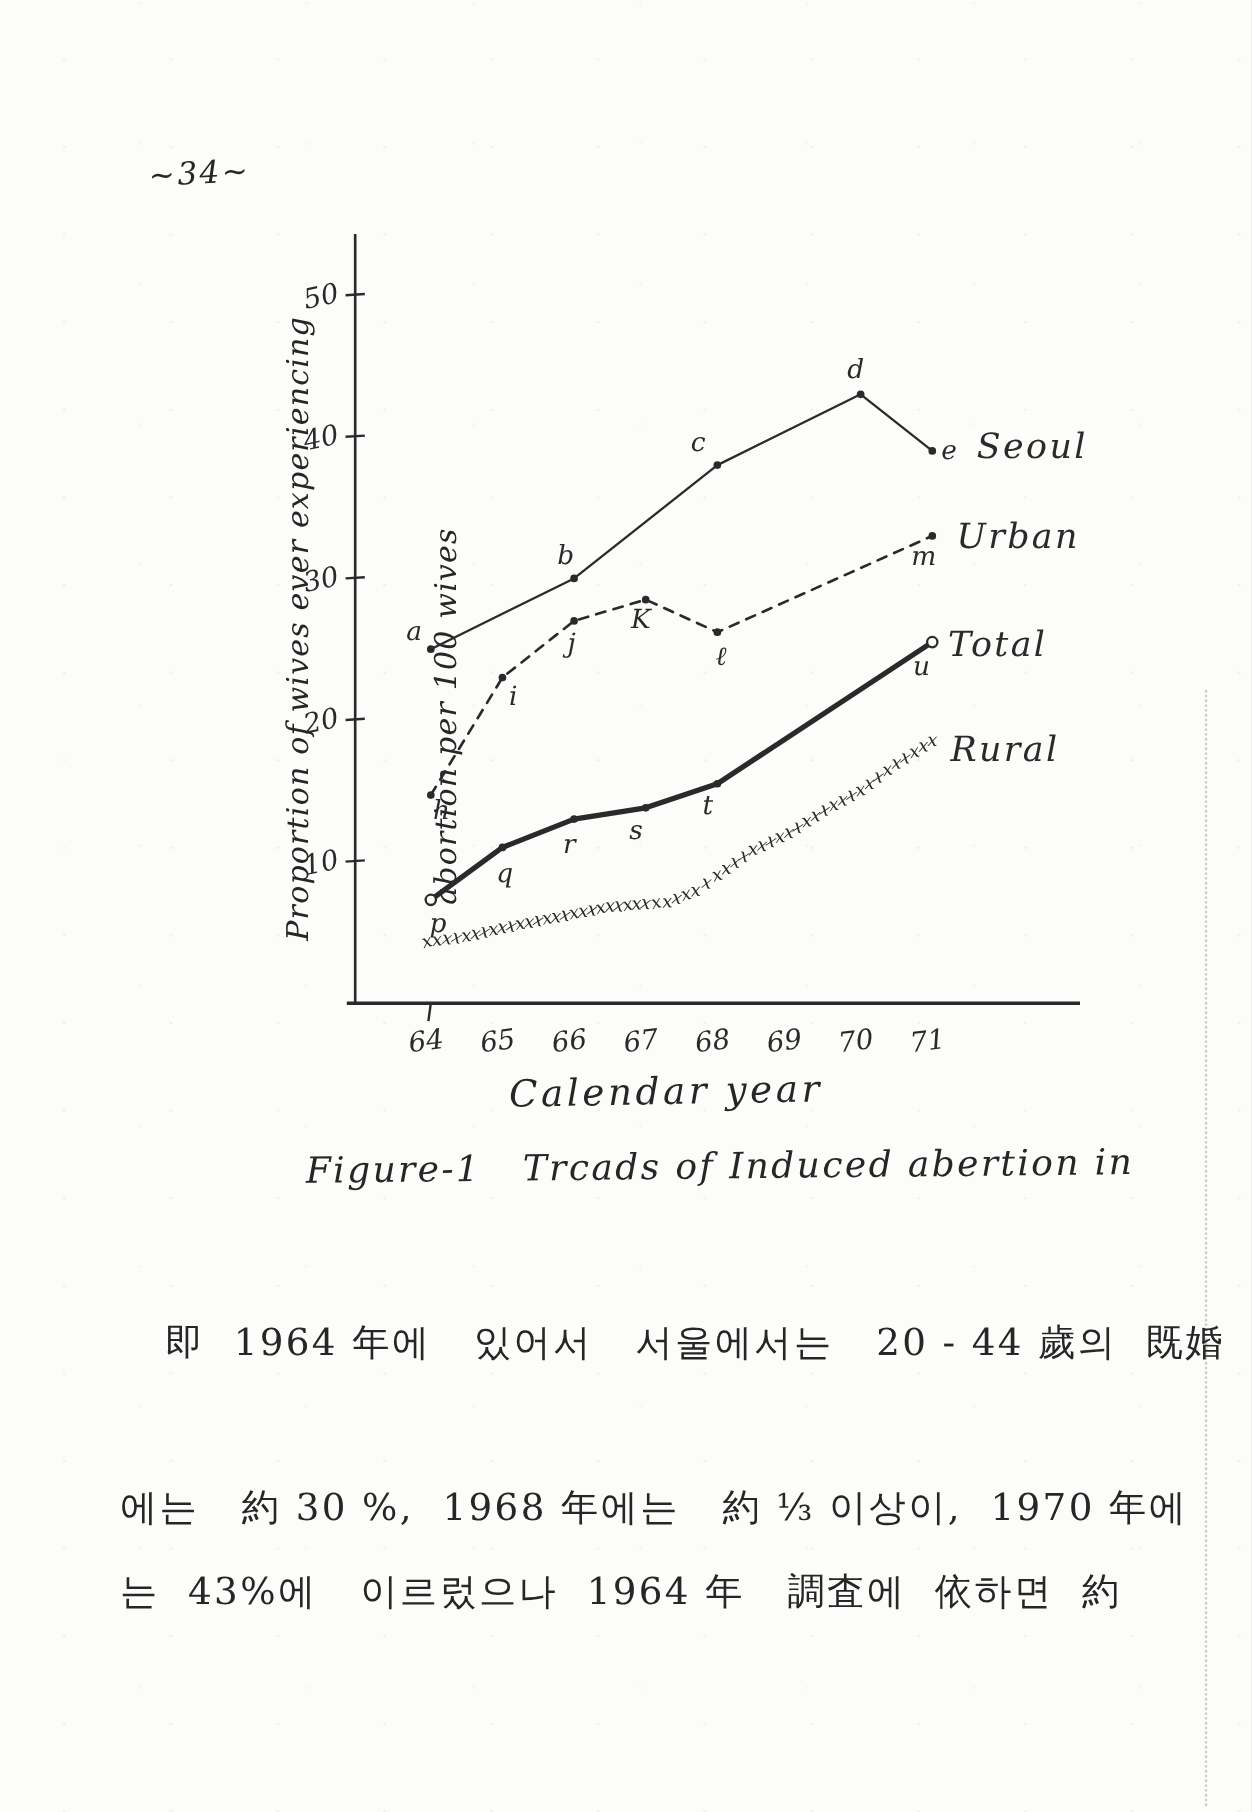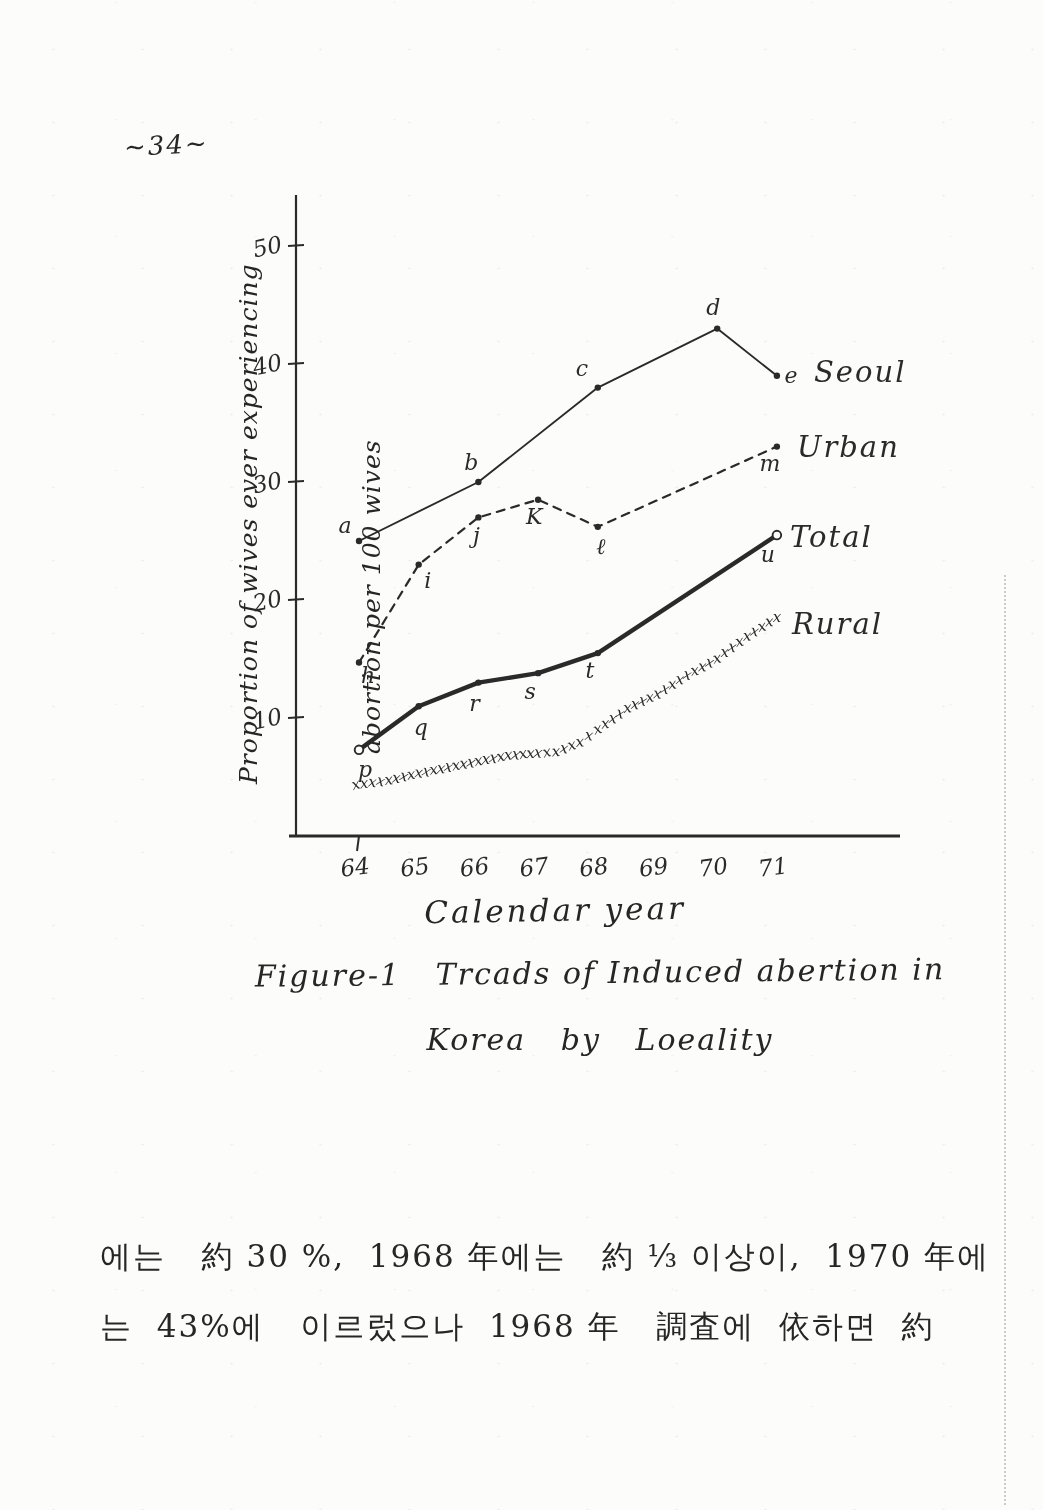--- a/index.html
+++ b/index.html
@@ -168,19 +168,19 @@
       <text x="524.5125" y="450.86" font-size="15" class="hw" text-anchor="middle" transform="rotate(9 524.5125 446.86)">x</text>
       <text x="531.975" y="446.14" font-size="15" class="hw" text-anchor="middle" transform="rotate(-12 531.975 442.14)">x</text>
       <text x="539.4375" y="441.42" font-size="15" class="hw" text-anchor="middle" transform="rotate(-2 539.4375 437.42)">x</text>
       <text x="546.9000000000001" y="436.7" font-size="15" class="hw" text-anchor="middle">x</text>
       <text x="562" y="449" font-size="29" class="hw" letter-spacing="2">Rural</text>
     </svg>
 
   <div class="xtitle hw">Calendar year</div>
 
   <div class="cap cap1 hw">Figure-1   Trcads of Induced abertion in</div>
-  <div class="cap cap2 hw">Korea   by   Loeality</div>
 
+  <div class="bodyline bl0">即  1964 年에   있어서   서울에서는   20 - 44 歲의  既婚</div>
   <div class="bodyline bl2">에는   約 30 %,  1968 年에는   約 ⅓ 이상이,  1970 年에</div>
-  <div class="bodyline bl3">는  43%에   이르렀으나  1968 年   調査에  依하면  約</div>
+  <div class="bodyline bl3">는  43%에   이르렀으나  1964 年   調査에  依하면  約</div>
 
   <div class="edge-noise"></div>
 </div>
 
 </body></html>

